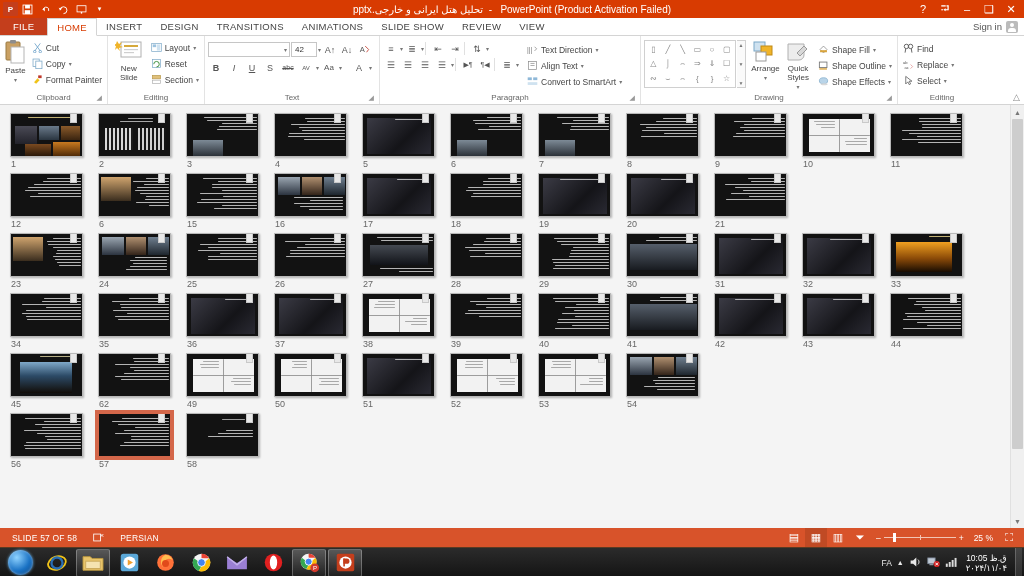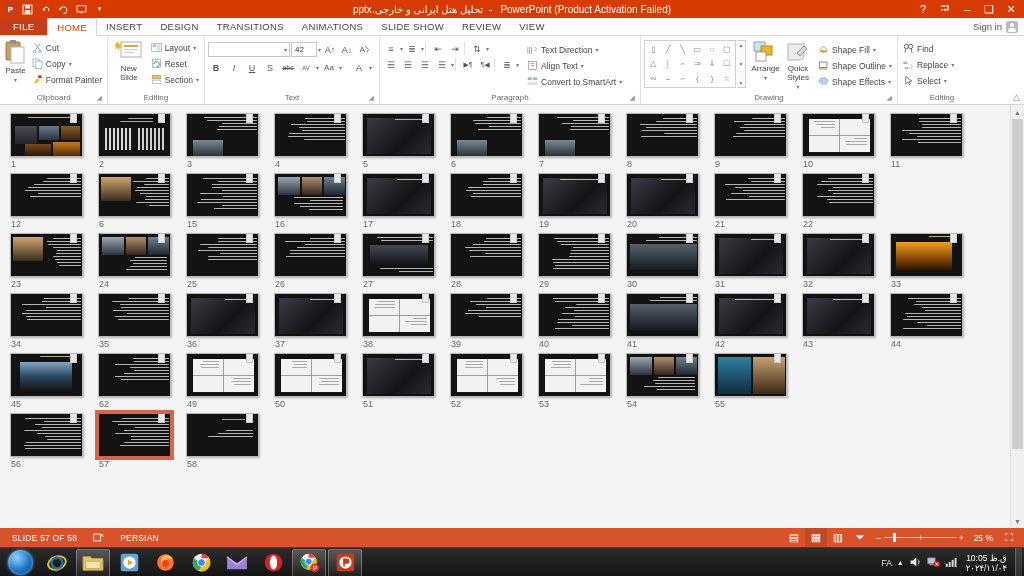--- a/index.html
+++ b/index.html
@@ -870,37 +870,20 @@
               <span class="ln" style="top:13px;left:20px;width:50px;background:#d8d8d8"></span>
               <span class="ln" style="top:16px;left:28px;width:42px;background:#d8d8d8"></span>
               <span class="ln" style="top:19px;left:16px;width:54px;background:#d8d8d8"></span>
               <span class="ln" style="top:22px;left:34px;width:36px;background:#d8d8d8"></span>
               <span class="ln" style="top:25px;left:11px;width:59px;background:#d8d8d8"></span>
               <span class="tag"></span>
             </div>
           </div>
           <div class="snum">21</div>
         </div>
-        <div class="scell">
-          <div class="thumb-wrap">
-            <div class="thumb">
-              <span class="ln" style="top:4px;left:25px;width:45px;background:#d8d8d8"></span>
-              <span class="ln" style="top:7px;left:18px;width:52px;background:#d8d8d8"></span>
-              <span class="ln" style="top:10px;left:14px;width:56px;background:#d8d8d8"></span>
-              <span class="ln" style="top:13px;left:30px;width:40px;background:#d8d8d8"></span>
-              <span class="ln" style="top:16px;left:25px;width:45px;background:#d8d8d8"></span>
-              <span class="ln" style="top:19px;left:30px;width:40px;background:#d8d8d8"></span>
-              <span class="ln" style="top:22px;left:14px;width:56px;background:#d8d8d8"></span>
-              <span class="ln" style="top:25px;left:24px;width:46px;background:#d8d8d8"></span>
-              <span class="ln" style="top:28px;left:26px;width:44px;background:#d8d8d8"></span>
-              <span class="tag"></span>
-            </div>
-          </div>
-          <div class="snum">22</div>
-        </div>
       </div>
       <div class="srow">
         <div class="scell">
           <div class="thumb-wrap">
             <div class="thumb">
               <span class="img" style="left:2px;top:3px;width:30px;height:24px;background:linear-gradient(#cfa46e,#3a2d1e)"></span>
               <span class="ln" style="top:4px;left:42px;width:28px;background:#d8d8d8"></span>
               <span class="ln" style="top:7px;left:36px;width:34px;background:#d8d8d8"></span>
               <span class="ln" style="top:10px;left:37px;width:33px;background:#d8d8d8"></span>
               <span class="ln" style="top:13px;left:42px;width:28px;background:#d8d8d8"></span>
@@ -1319,30 +1302,20 @@
               <span class="img" style="left:49px;top:3px;width:21px;height:18px;background:linear-gradient(#6f7f8f,#1e262e)"></span>
               <span class="ln" style="top:23px;left:31px;width:37px;background:#d8d8d8"></span>
               <span class="ln" style="top:26px;left:26px;width:42px;background:#d8d8d8"></span>
               <span class="ln" style="top:29px;left:28px;width:40px;background:#d8d8d8"></span>
               <span class="ln" style="top:32px;left:17px;width:51px;background:#d8d8d8"></span>
               <span class="ln" style="top:35px;left:30px;width:38px;background:#d8d8d8"></span>
               <span class="tag"></span>
             </div>
           </div>
           <div class="snum">54</div>
-        </div>
-        <div class="scell">
-          <div class="thumb-wrap">
-            <div class="thumb">
-              <span class="img" style="left:3px;top:3px;width:33px;height:37px;background:linear-gradient(#2f7fa8,#0e2c3e)"></span>
-              <span class="img" style="left:38px;top:3px;width:32px;height:37px;background:linear-gradient(#c8a070,#3a2a18)"></span>
-              <span class="tag"></span>
-            </div>
-          </div>
-          <div class="snum">55</div>
         </div>
       </div>
       <div class="srow">
         <div class="scell">
           <div class="thumb-wrap">
             <div class="thumb">
               <span class="ln" style="top:4px;left:14px;width:56px;background:#d8d8d8"></span>
               <span class="ln" style="top:7px;left:33px;width:37px;background:#d8d8d8"></span>
               <span class="ln" style="top:10px;left:24px;width:46px;background:#d8d8d8"></span>
               <span class="ln" style="top:13px;left:31px;width:39px;background:#d8d8d8"></span>

